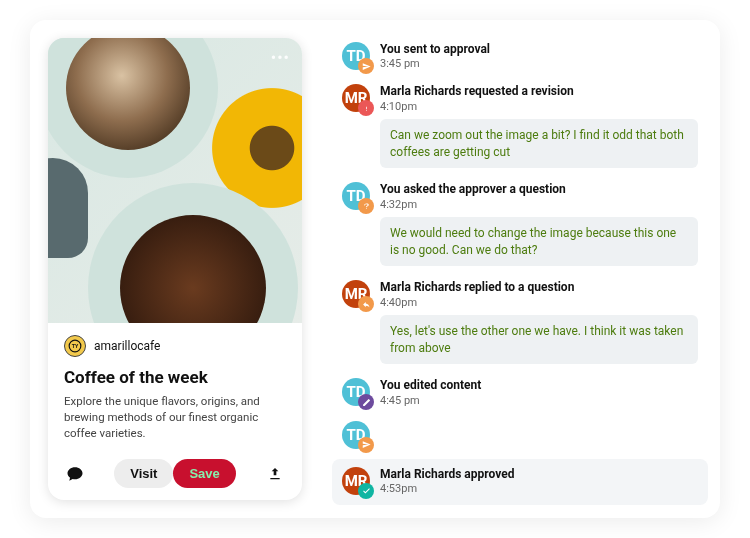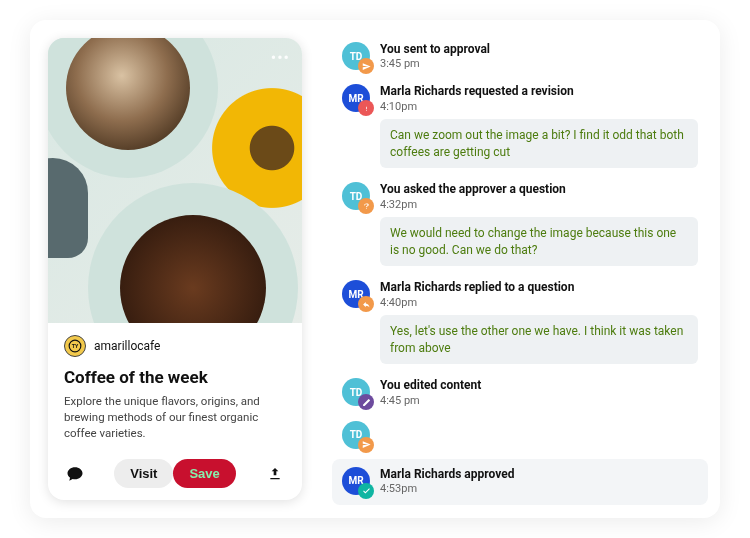--- a/index.html
+++ b/index.html
@@ -176,27 +176,27 @@
     margin:0 6px;
     padding:8px 10px 10px;
   }
   .avatar{
     position:relative;
     width:28px; height:28px;
     border-radius:50%;
     display:flex;
     align-items:center;
     justify-content:center;
-    font-size:10px;
+    font-size:15px;
     font-weight:700;
     color:#fff;
     flex-shrink:0;
   }
   .avatar.td{ background:#4fc0d6; }
-  .avatar.mr{ background:#1d4ed8; }
+  .avatar.mr{ background:#c2410c; }
   .badge{
     position:absolute;
     right:-4px; bottom:-4px;
     width:16px; height:16px;
     border-radius:50%;
     display:flex;
     align-items:center;
     justify-content:center;
   }
   .badge svg{ width:9px; height:9px; }

